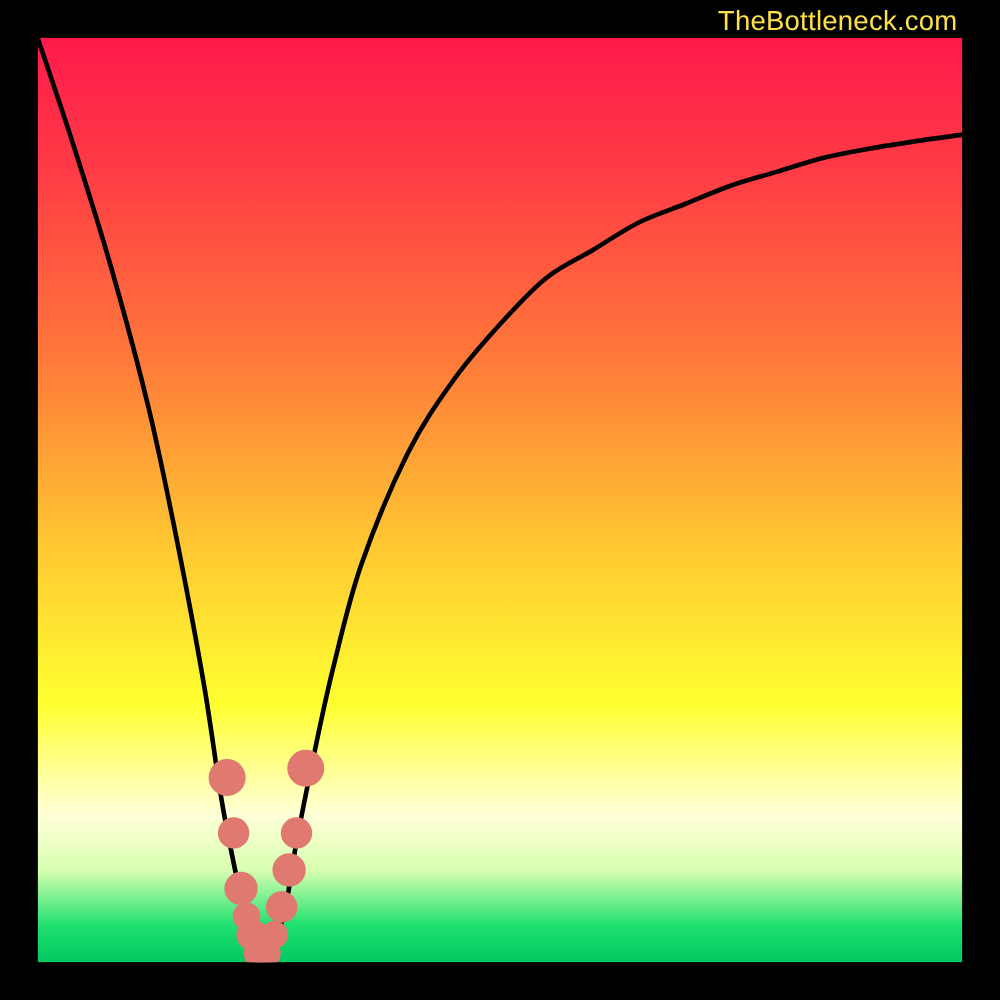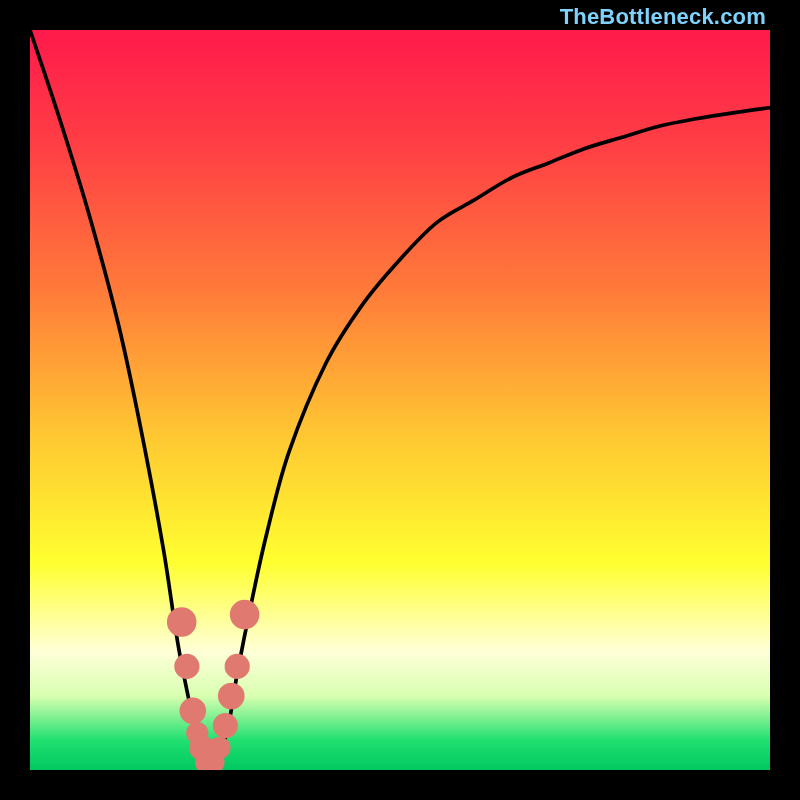--- a/index.html
+++ b/index.html
@@ -26,23 +26,23 @@
     overflow: hidden;
   }
   .gradient {
     position: absolute;
     left: 0; top: 0; right: 0; bottom: 0;
   }
   .watermark {
     position: absolute;
     top: 4px;
     right: 34px;
-    color: #7dd3fc;
+    color: #fde047;
     font-size: 22px;
-    font-weight: bold;
+    font-weight: normal;
     letter-spacing: 0.2px;
     user-select: none;
   }
   svg.curve {
     position: absolute;
     left: 0; top: 0;
     width: 740px; height: 740px;
   }
   .marker {
     fill: #e0796f;

